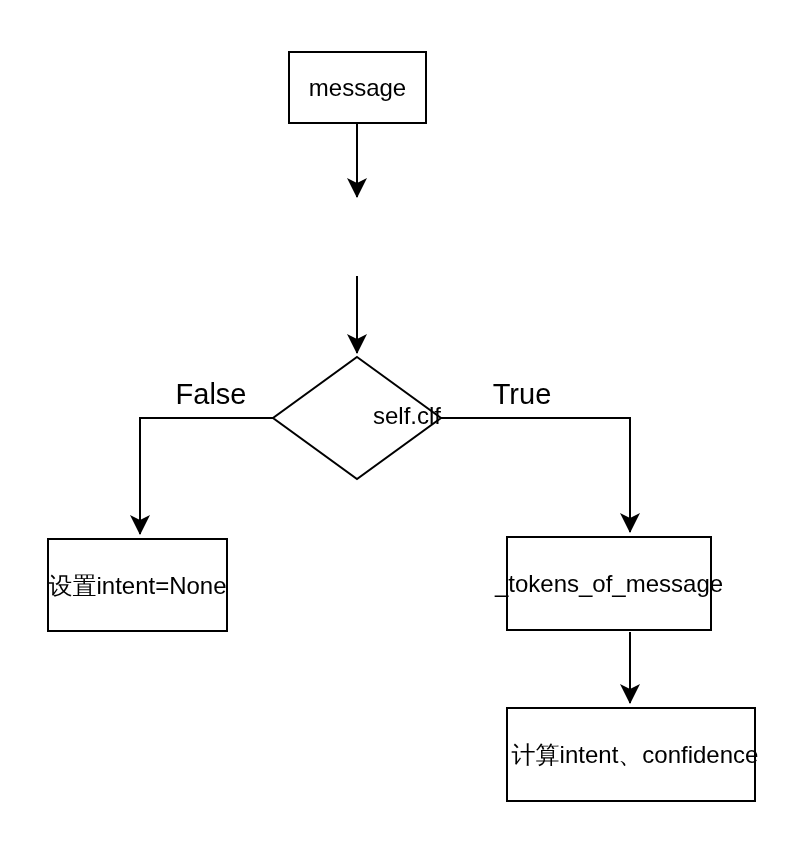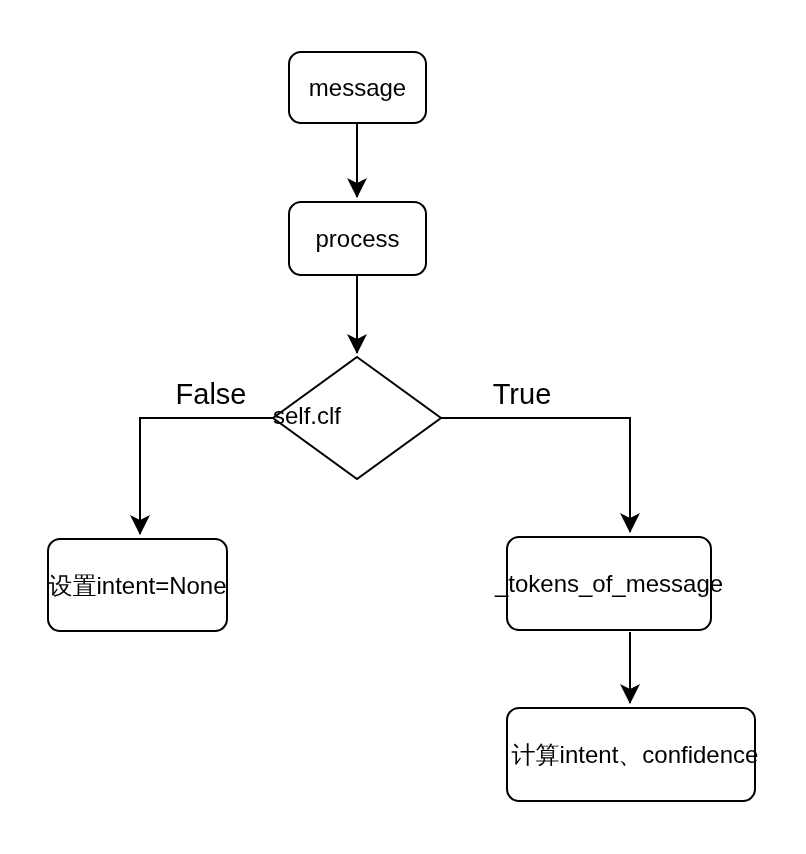--- a/index.html
+++ b/index.html
@@ -20,41 +20,41 @@
     position: absolute;
     left: 0;
     top: 0;
     width: 806px;
     height: 854px;
   }
   .node {
     position: absolute;
     box-sizing: border-box;
     border: 2px solid #000000;
-    border-radius: 13px;
+    border-radius: 0;
     background: #ffffff;
     display: flex;
     align-items: center;
     justify-content: center;
     font-size: 24px;
     line-height: 31px;
     text-align: center;
     white-space: nowrap;
   }
   .node-message   { left: 288px; top: 51px;  width: 139px; height: 73px; }
   .node-process   { left: 288px; top: 201px; width: 139px; height: 75px; }
   .node-setintent { left: 47px;  top: 538px; width: 181px; height: 94px; flex-direction: column; text-align: right; }
   .node-tokens    { left: 506px; top: 536px; width: 206px; height: 95px; }
   .node-compute   { left: 506px; top: 707px; width: 250px; height: 95px; padding-left: 8px; }
   .decision-label {
     position: absolute;
     left: 273px;
     top: 402px;
     width: 168px;
-    text-align: left;
+    text-align: right;
     font-size: 24px;
     white-space: nowrap;
   }
   .edge-label {
     position: absolute;
     font-size: 29px;
     white-space: nowrap;
     transform: translateX(-50%);
   }
   .edge-label-false { left: 211px; top: 378px; }
@@ -82,23 +82,20 @@
 
     <line x1="630" y1="632" x2="630" y2="703" marker-end="url(#arrowhead)"></line>
 
     <polygon points="357,357 441,418 357,479 273,418" fill="#ffffff"></polygon>
   </svg>
 
   <div class="node node-message">
     <span>message</span>
   </div>
 
-  <div class="node node-process">
-    <span>process</span>
-  </div>
 
   <div class="decision-label">self.clf</div>
 
   <div class="edge-label edge-label-false">False</div>
 
   <div class="edge-label edge-label-true">True</div>
 
   <div class="node node-setintent">
     <span>设置intent=None</span>
   </div>

